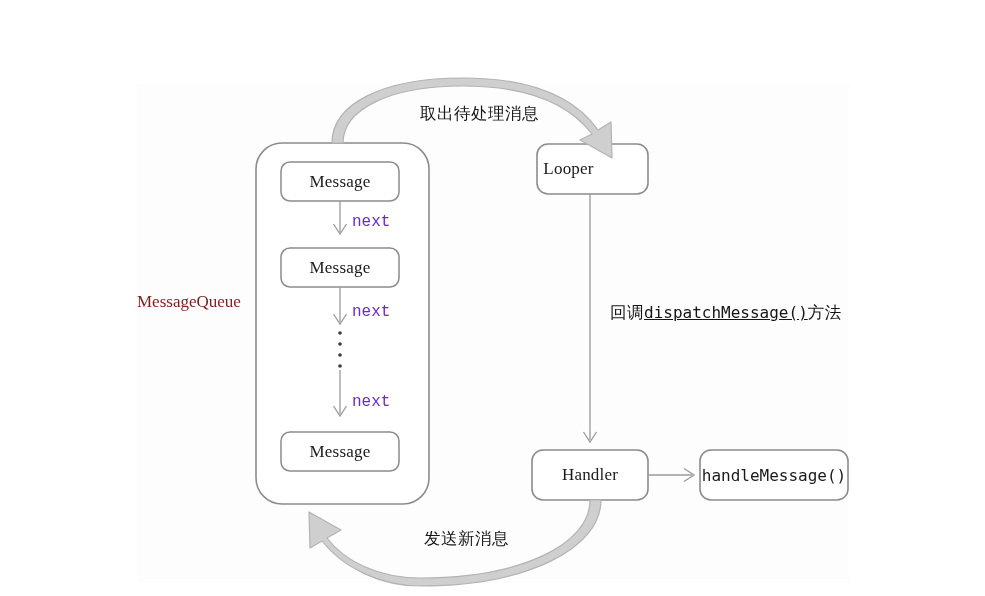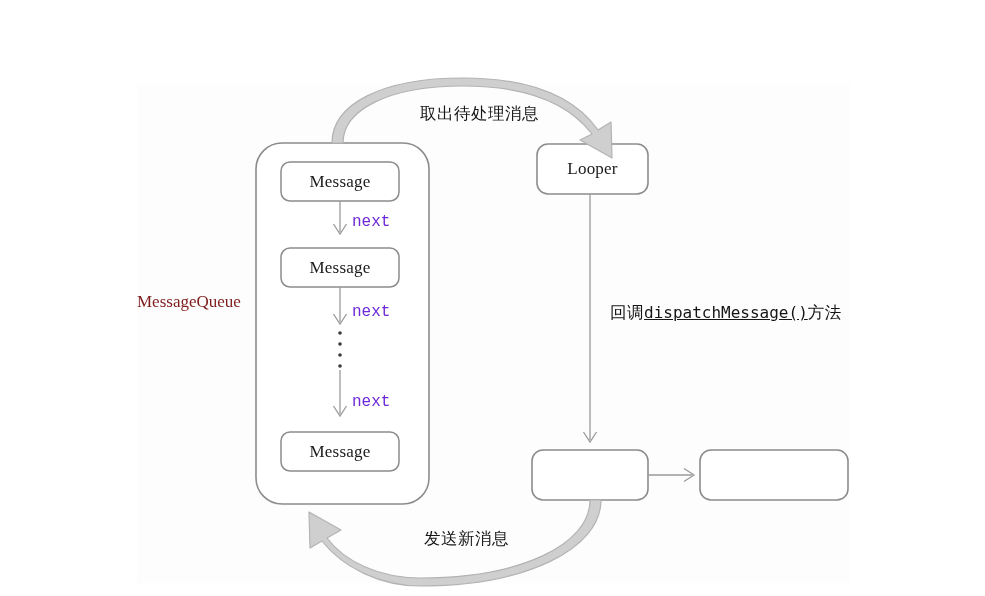--- a/index.html
+++ b/index.html
@@ -152,23 +152,25 @@
   </svg>
 
   <div class="side-label" style="left:137px; top:292px;">MessageQueue</div>
 
   <div class="node-label" style="left:281px; top:162px; width:118px; height:39px;">Message</div>
 
   <div class="node-label" style="left:281px; top:248px; width:118px; height:39px;">Message</div>
 
   <div class="node-label" style="left:281px; top:432px; width:118px; height:39px;">Message</div>
 
-  <div class="node-label" style="left:537px; top:144px; width:111px; height:50px;">Looper</div>
+  <div class="node-label" style="left:513px; top:144px; width:111px; height:50px;">Looper</div>
 
+  <div class="node-label" style="left:532px; top:450px; width:116px; height:50px;">Handler</div>
 
+  <div class="node-label mono-label" style="left:700px; top:450px; width:148px; height:50px;">handleMessage()</div>
 
   <div class="next-label" style="left:352px; top:213px;">next</div>
 
   <div class="next-label" style="left:352px; top:303px;">next</div>
 
   <div class="next-label" style="left:352px; top:393px;">next</div>
 
   <div class="edge-label cjk-label" style="left:413px; top:103px;">取出待处理消息</div>
 
   <div class="edge-label cjk-label cjk-mixed" style="left:603px; top:302px;"><span class="cjk-seg">回调</span><span class="mono-seg">dispatchMessage()</span><span class="cjk-seg">方法</span></div>

